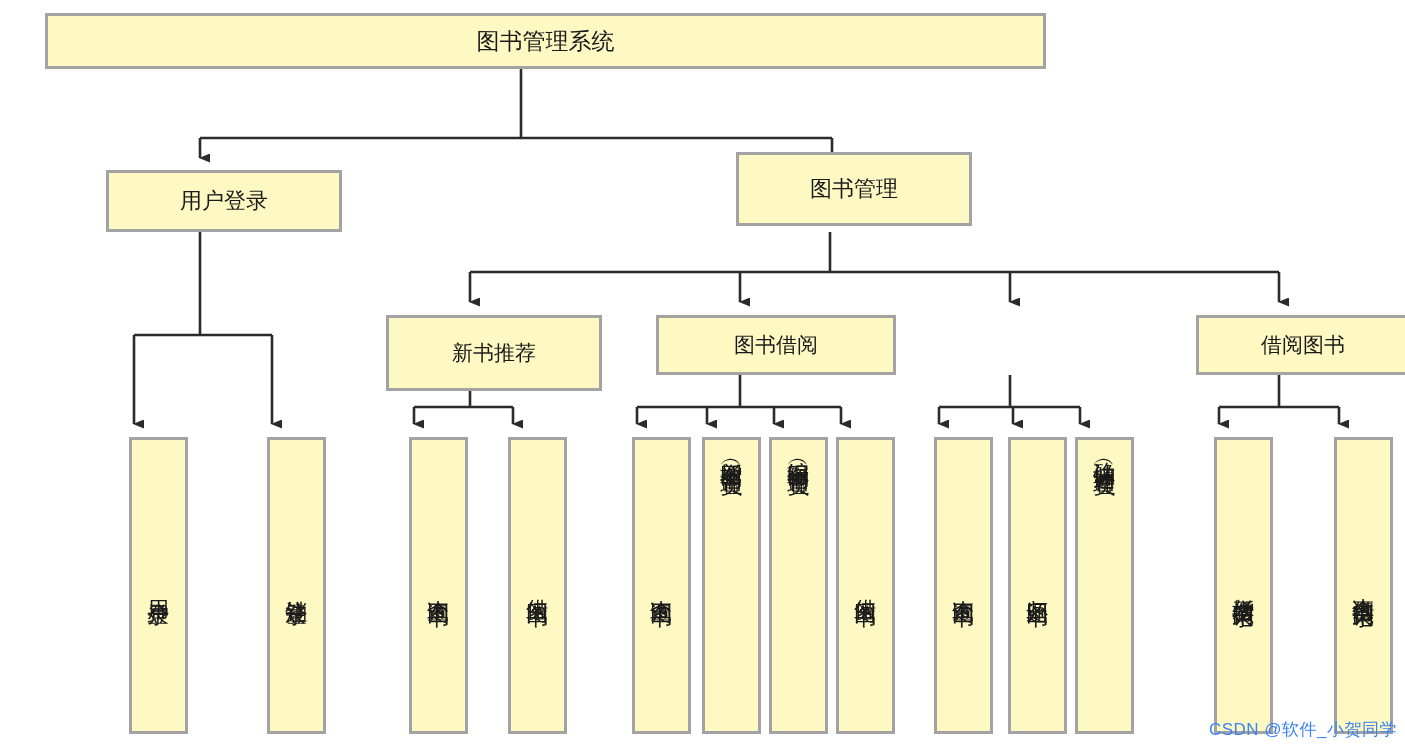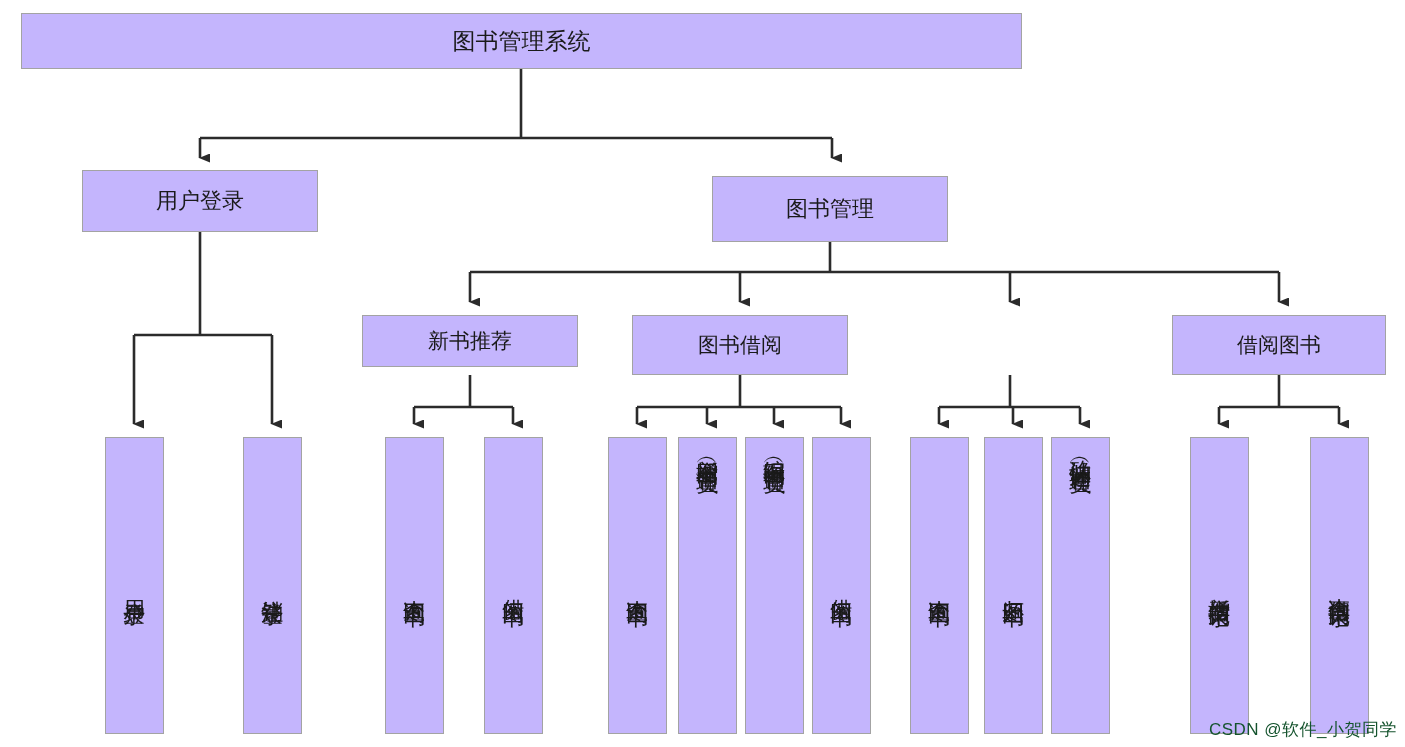--- a/index.html
+++ b/index.html
@@ -20,25 +20,26 @@
   #connector-layer {
     position: absolute;
     left: 0;
     top: 0;
     width: 1405px;
     height: 747px;
   }
   .node {
     position: absolute;
     box-sizing: border-box;
-    background: #c4b5fd;
-    border: 1px solid #a3a3a3;
+    background: #fef9c3;
+    border: 3px solid #a3a3a3;
     display: flex;
     align-items: center;
     justify-content: center;
+    margin-left: 24px;
   }
   .node-label {
     color: #1a1a1a;
     line-height: 1.15;
     white-space: nowrap;
   }
   .node.root .node-label {
     font-size: 23px;
   }
   .node.level2 .node-label {
@@ -67,21 +68,21 @@
     align-items: flex-start;
   }
   .node.leaf.top-text .node-label {
     margin-top: 4px;
   }
   #watermark {
     position: absolute;
     right: 8px;
     bottom: 6px;
     font-size: 17px;
-    color: #14532d;
+    color: #3b82f6;
     white-space: nowrap;
     letter-spacing: 0.5px;
   }
 </style>
 </head>
 <body>
 
 <div id="diagram-root">
 
   <svg id="connector-layer" viewBox="0 0 1405 747" width="1405" height="747" aria-hidden="true">
@@ -146,28 +147,28 @@
     </g>
   </svg>
 
   <div class="node root" id="node-root" style="left: 21px; top: 13px; width: 1001px; height: 56px;">
     <span class="node-label">图书管理系统</span>
   </div>
 
   <div class="node level2" id="node-l2-0" style="left: 82px; top: 170px; width: 236px; height: 62px;">
     <span class="node-label">用户登录</span>
   </div>
-  <div class="node level2" id="node-l2-1" style="left: 712px; top: 176px; width: 236px; height: 66px; font-family: Liberation Serif, serif;">
+  <div class="node level2" id="node-l2-1" style="left: 712px; top: 152px; width: 236px; height: 74px; font-family: Liberation Serif, serif;">
     <span class="node-label">图书管理</span>
   </div>
 
-  <div class="node level3" id="node-l3-0" style="left: 362px; top: 315px; width: 216px; height: 52px;">
+  <div class="node level3" id="node-l3-0" style="left: 362px; top: 315px; width: 216px; height: 76px;">
     <span class="node-label">新书推荐</span>
   </div>
-  <div class="node level3" id="node-l3-1" style="left: 632px; top: 315px; width: 216px; height: 60px;">
+  <div class="node level3" id="node-l3-1" style="left: 632px; top: 315px; width: 240px; height: 60px;">
     <span class="node-label">图书借阅</span>
   </div>
   <div class="node level3" id="node-l3-3" style="left: 1172px; top: 315px; width: 214px; height: 60px;">
     <span class="node-label">借阅图书</span>
   </div>
 
   <div class="node leaf center-text" id="node-leaf-0" style="left: 105px; top: 437px; width: 59px; height: 297px;">
     <span class="node-label">用户登录</span>
   </div>
   <div class="node leaf center-text" id="node-leaf-1" style="left: 243px; top: 437px; width: 59px; height: 297px;">

